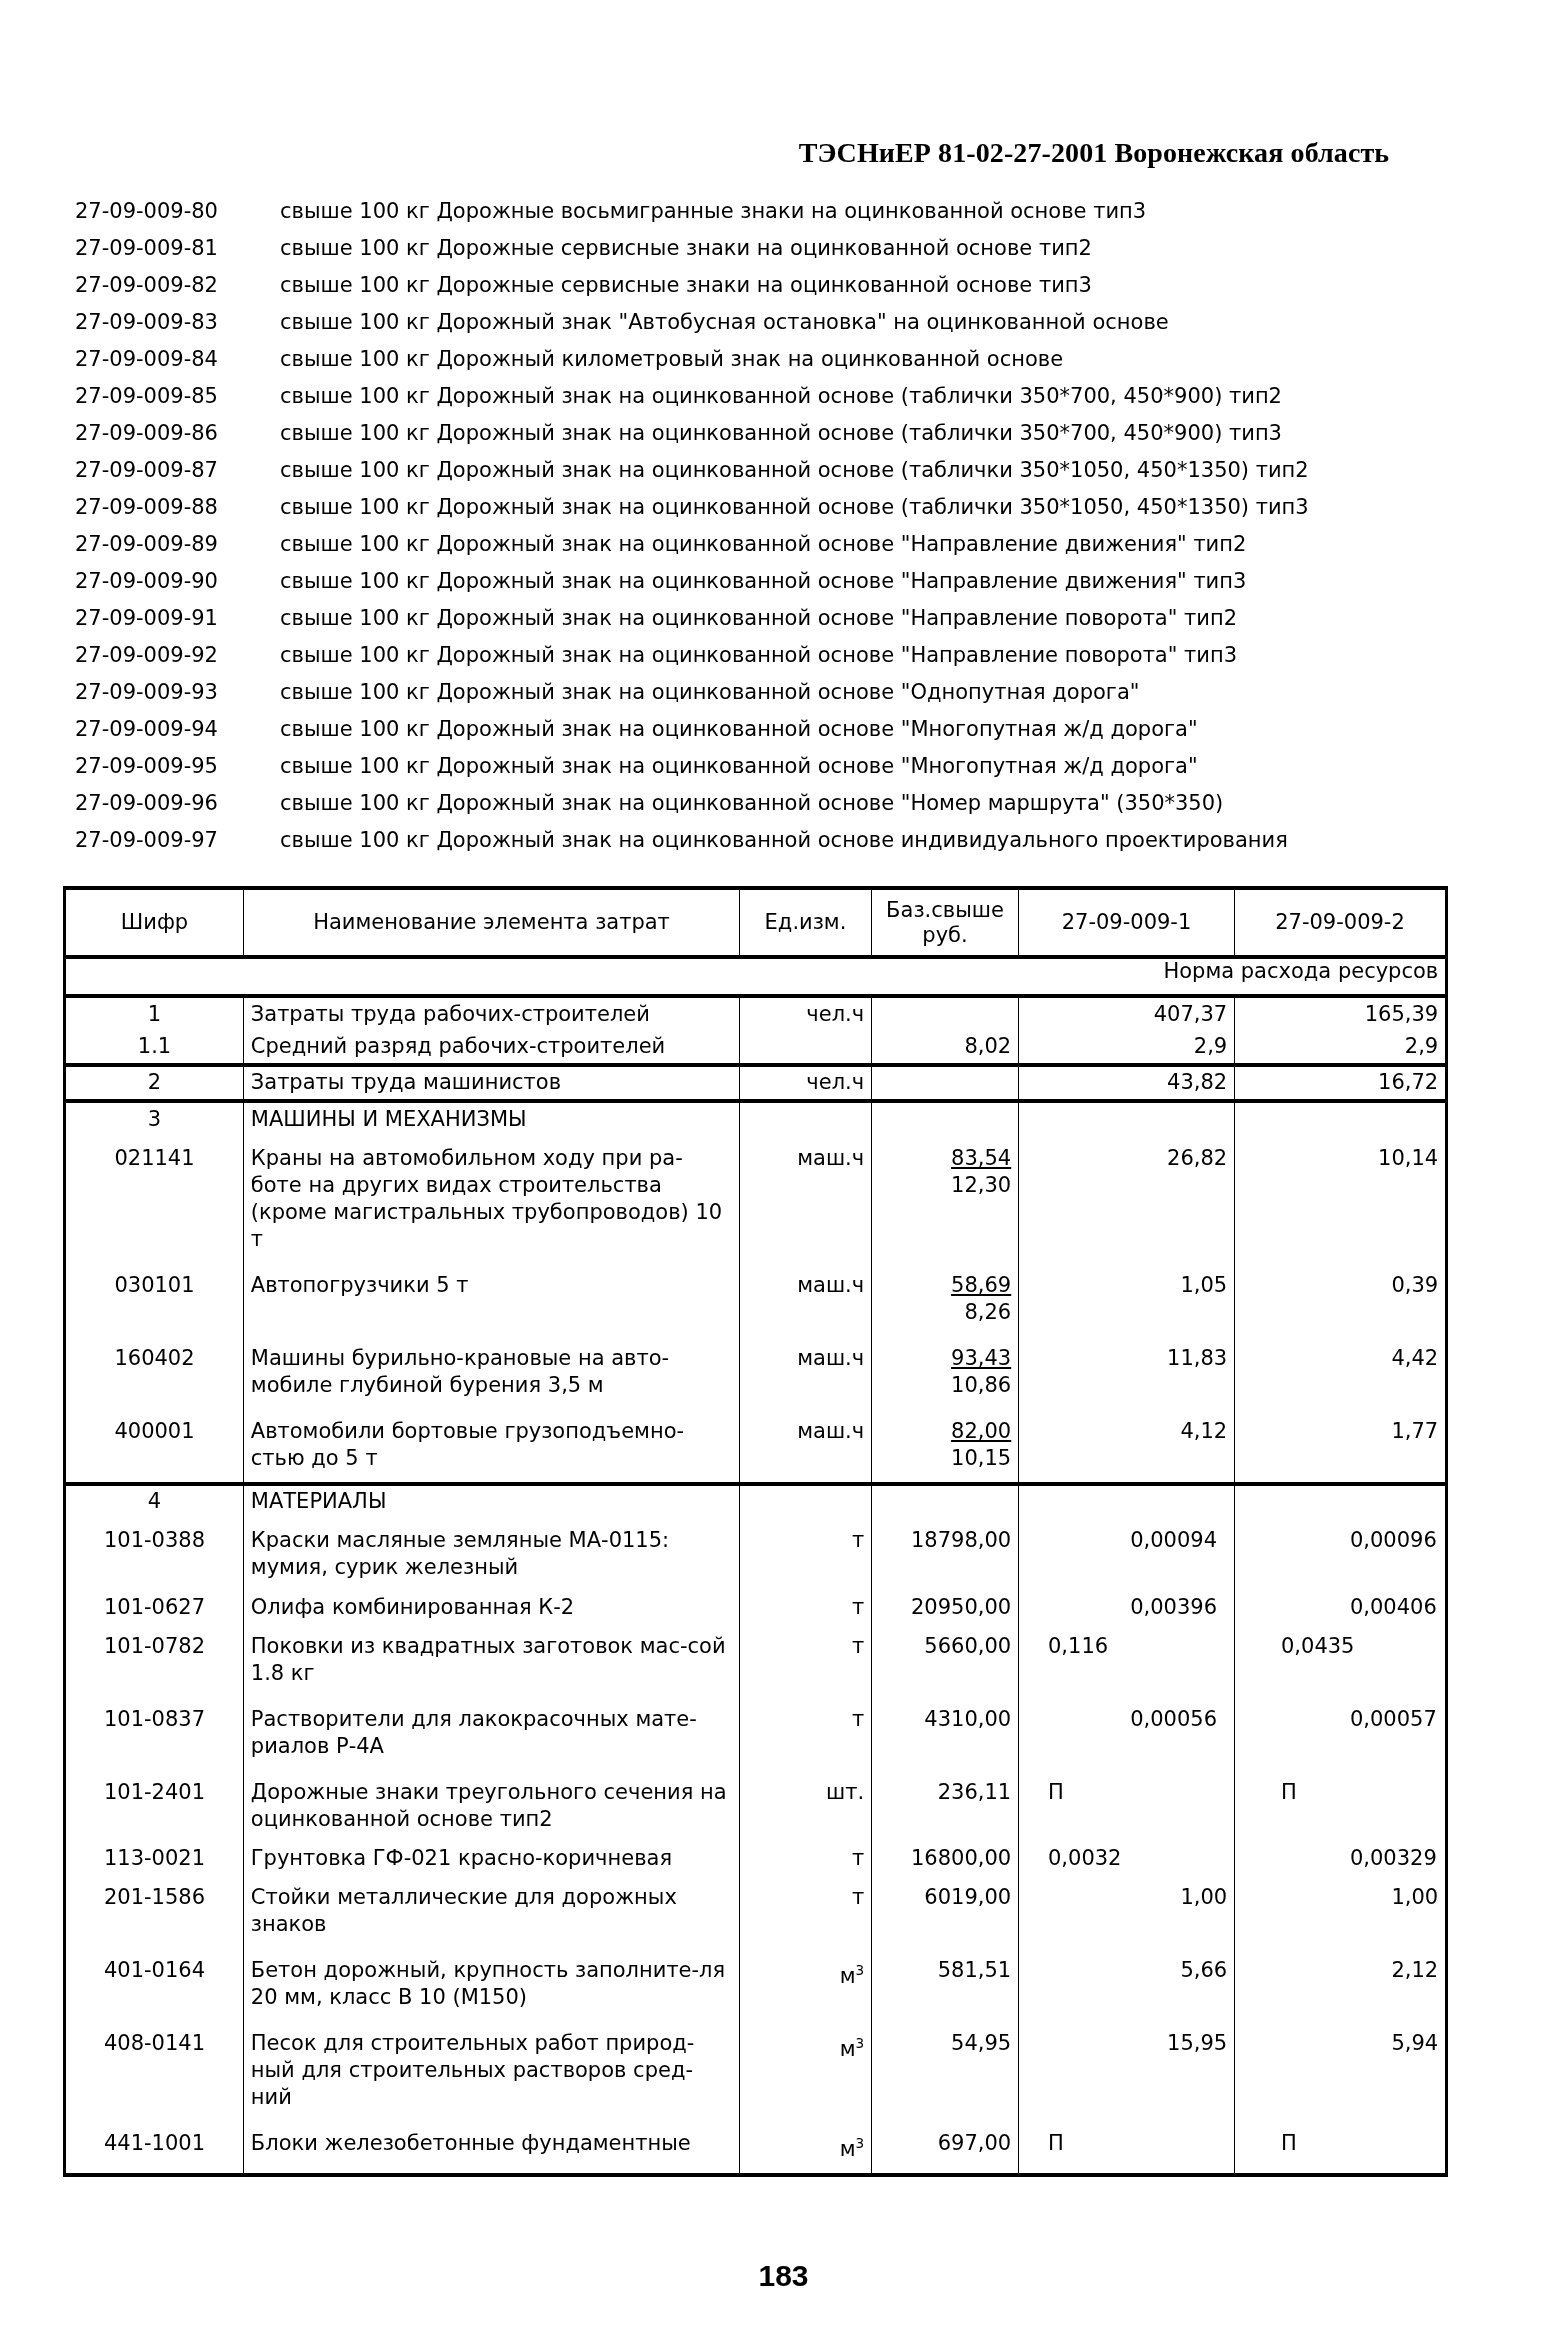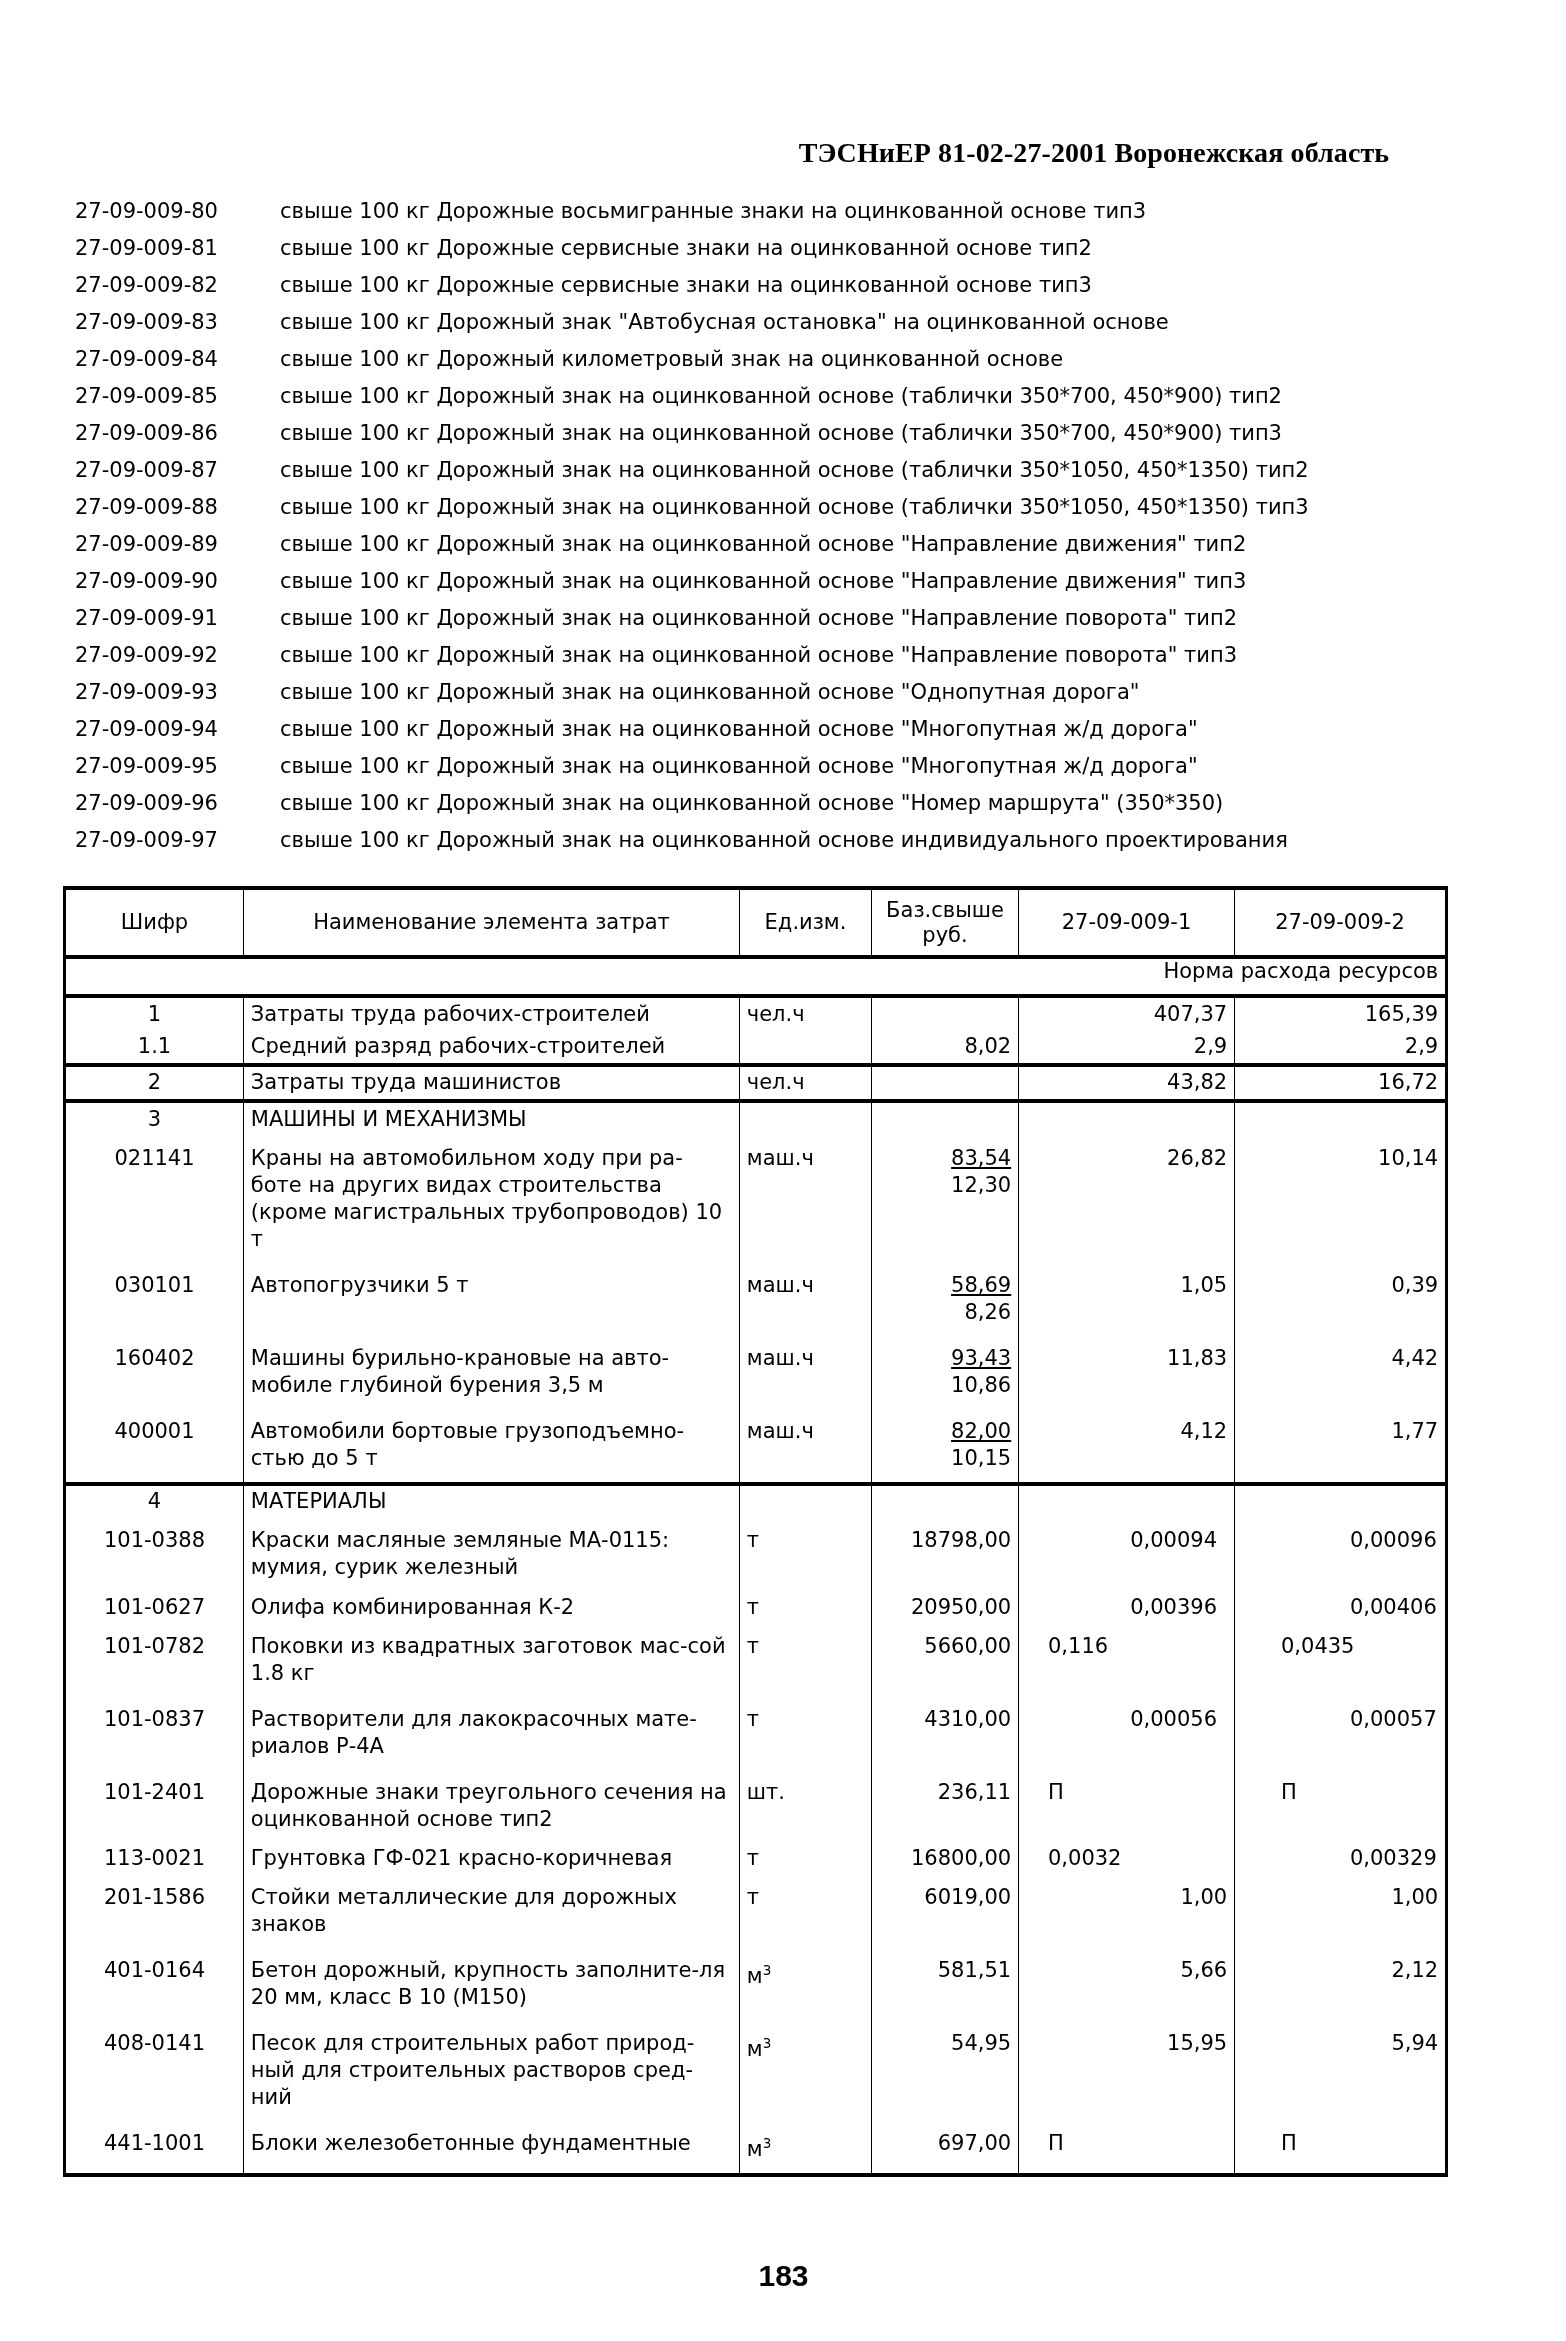--- a/index.html
+++ b/index.html
@@ -13,21 +13,21 @@
   .code-row .desc { flex: 1; white-space: nowrap; }
   table.res { position: absolute; top: 886px; left: 63px; width: 1380px; border-collapse: collapse;
               table-layout: fixed; font-size: 21px; }
   table.res td, table.res th { border-left: 1.4px solid #000; border-right: 1.4px solid #000; padding: 0 6.8px; vertical-align: top; font-weight: normal; }
   table.res th { border-top: 4.1px solid #000; border-bottom: 4.1px solid #000; height: 65px; vertical-align: middle; text-align: center; line-height: 24.6px; }
   table.res { border-left: 3.4px solid #000; border-right: 3.4px solid #000; border-bottom: 4.1px solid #000; }
   .norma td { border-bottom: 4.1px solid #000 !important; height: 35px; text-align: right; vertical-align: bottom; padding-right: 13.6px; padding-bottom: 1.4px; }
   .sep td { border-top: 4.1px solid #000; }
   td.c-code { text-align: center; }
   td.c-name { text-align: left; padding-left: 4.1px; line-height: 27px; margin-left: 32px; }
-  td.c-unit { text-align: left; }
+  td.c-unit { text-align: right; }
   td.c-price { text-align: right; padding-right: 19px; line-height: 27px; margin-top: 20px; }
   td.c-v1 { text-align: right; padding-right: 65px; }
   td.c-v2 { text-align: right; padding-right: 58px; }
   tr.row td { padding-top: 9.5px; padding-bottom: 9.5px; line-height: 27px; }
   tr.row.compact td { padding-top: 2.7px; padding-bottom: 2.7px; }
   .bold { font-weight: bold; }
   .u { text-decoration: underline; }
   .sup { font-size: 13.6px; vertical-align: super; }
   .page-num { position: absolute; top: 2259px; left: 0; width: 1567px; text-align: center;
               font-family: "Liberation Sans", sans-serif; font-weight: bold; font-size: 30px; }

